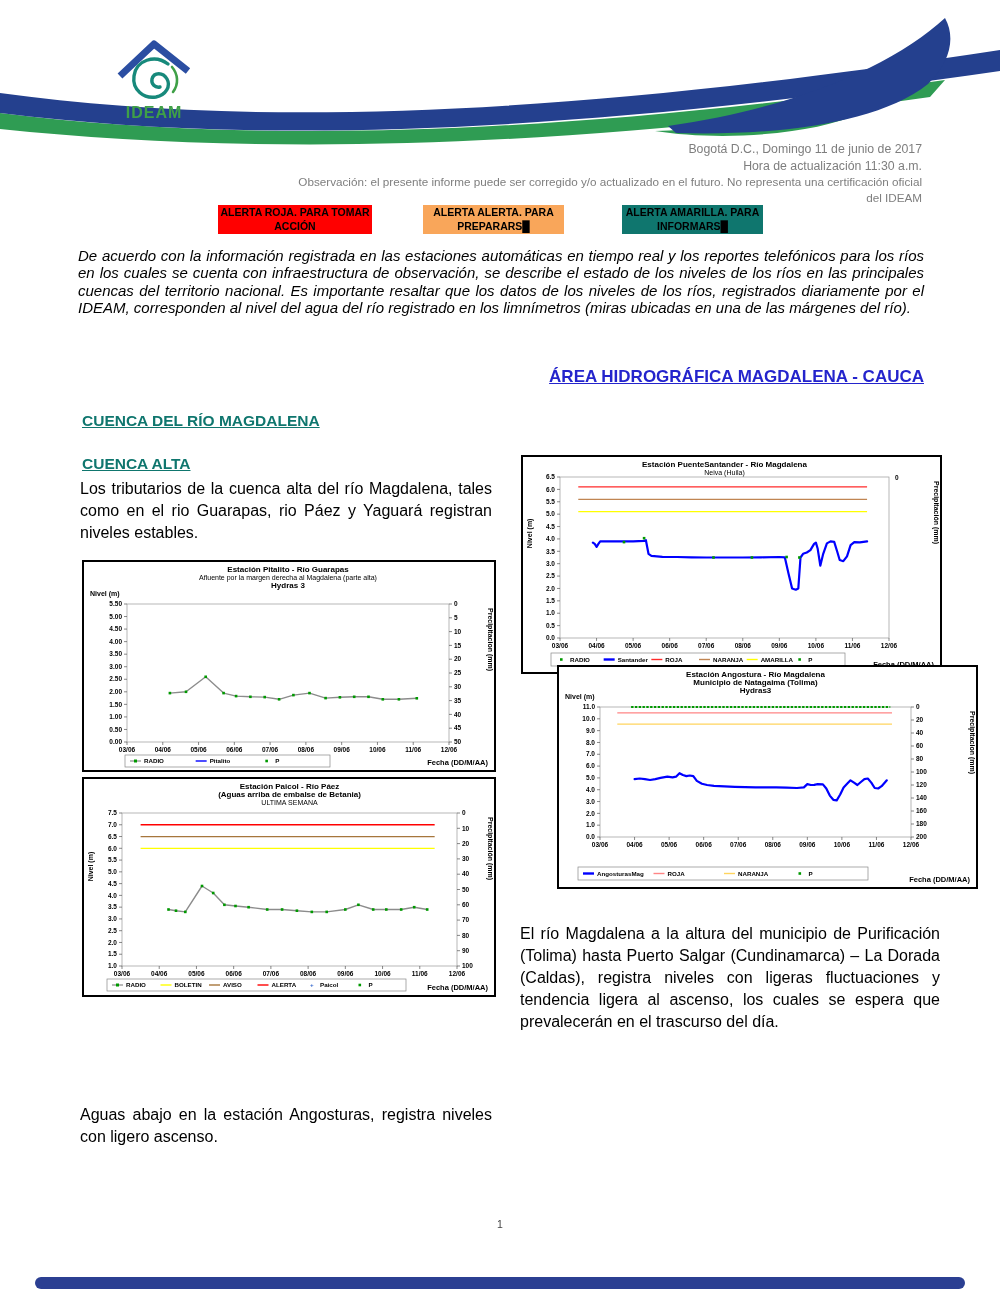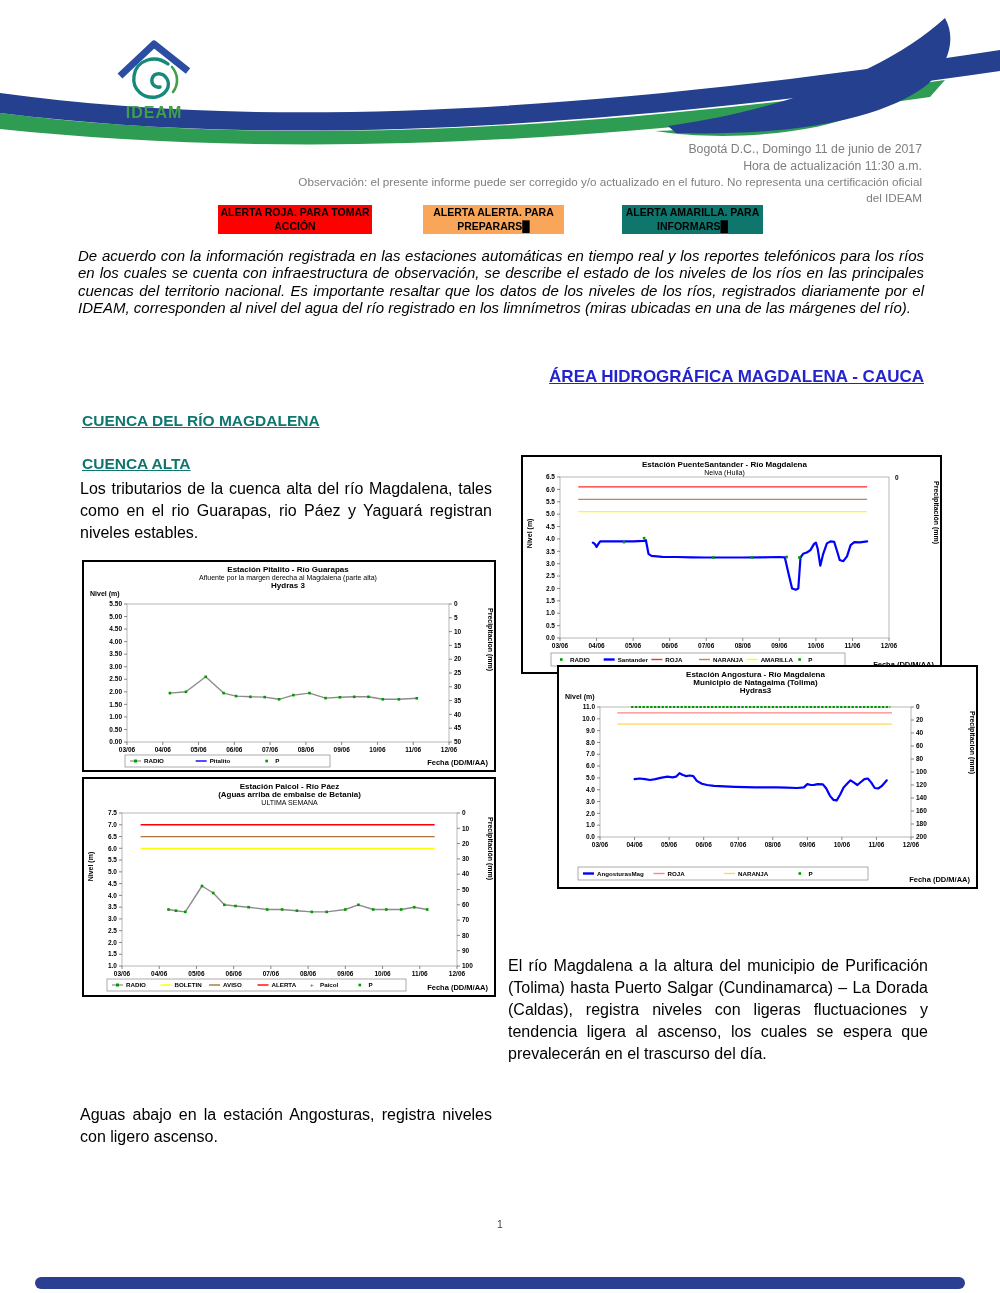--- a/index.html
+++ b/index.html
@@ -464,18 +464,18 @@
         <text class="t4" x="108.5" y="208.7">ROJA</text>
         <line x1="165" y1="206.5" x2="176" y2="206.5" stroke="#FFD45E" stroke-width="1.4"></line>
         <text class="t4" x="179" y="208.7">NARANJA</text>
         <rect x="239.5" y="205.2" width="2.6" height="2.6" fill="#009900"></rect>
         <text class="t4" x="249.5" y="208.7">P</text>
         <text class="t5" text-anchor="end" x="411" y="215">Fecha (DD/M/AA)</text>
       </svg>
     </div>
 
   <div class="abs body-par" style="left:80px;top:1104px;width:412px;">Aguas abajo en la estación Angosturas, registra niveles con ligero ascenso.</div>
-  <div class="abs body-par" style="left:508px;top:923px;width:420px;margin-top:32px;">El río Magdalena a la altura del municipio de Purificación (Tolima) hasta Puerto Salgar (Cundinamarca) – La Dorada (Caldas), registra niveles con ligeras fluctuaciones y tendencia ligera al ascenso, los cuales se espera que prevalecerán en el trascurso del día.</div>
+  <div class="abs body-par" style="left:520px;top:923px;width:420px;">El río Magdalena a la altura del municipio de Purificación (Tolima) hasta Puerto Salgar (Cundinamarca) – La Dorada (Caldas), registra niveles con ligeras fluctuaciones y tendencia ligera al ascenso, los cuales se espera que prevalecerán en el trascurso del día.</div>
 
   <div class="abs pagenum" style="left:0;top:1218px;">1</div>
   <div class="abs footbar" style="left:35px;top:1277px;width:930px;height:12px;"></div>
 
 </div>
 
 </body></html>

